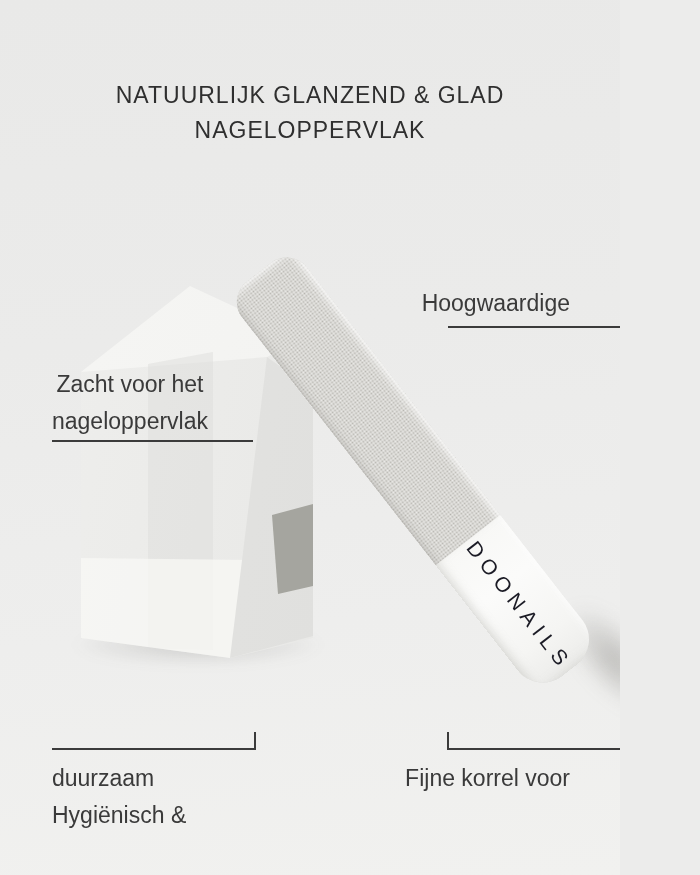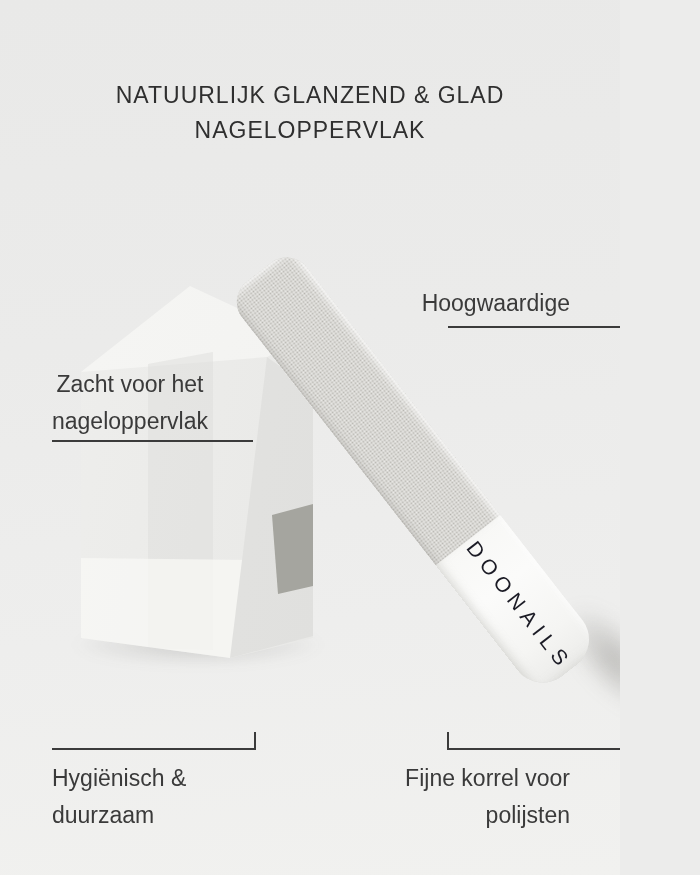--- a/index.html
+++ b/index.html
@@ -145,23 +145,22 @@
   <div class="rule rule-tr"></div>
 
   <div class="note note-ml">
     <span>Zacht voor het</span>
     <span>nageloppervlak</span>
   </div>
   <div class="rule rule-ml"></div>
 
   <div class="bracket bracket-bl"></div>
   <div class="note note-bl">
+    <span>duurzaam</span>
     <span>Hygiënisch &amp;</span>
-    <span>duurzaam</span>
   </div>
 
   <div class="bracket bracket-br"></div>
   <div class="note note-br">
     <span>Fijne korrel voor</span>
-    <span>polijsten</span>
   </div>
 
 </div>
 
 </body></html>

